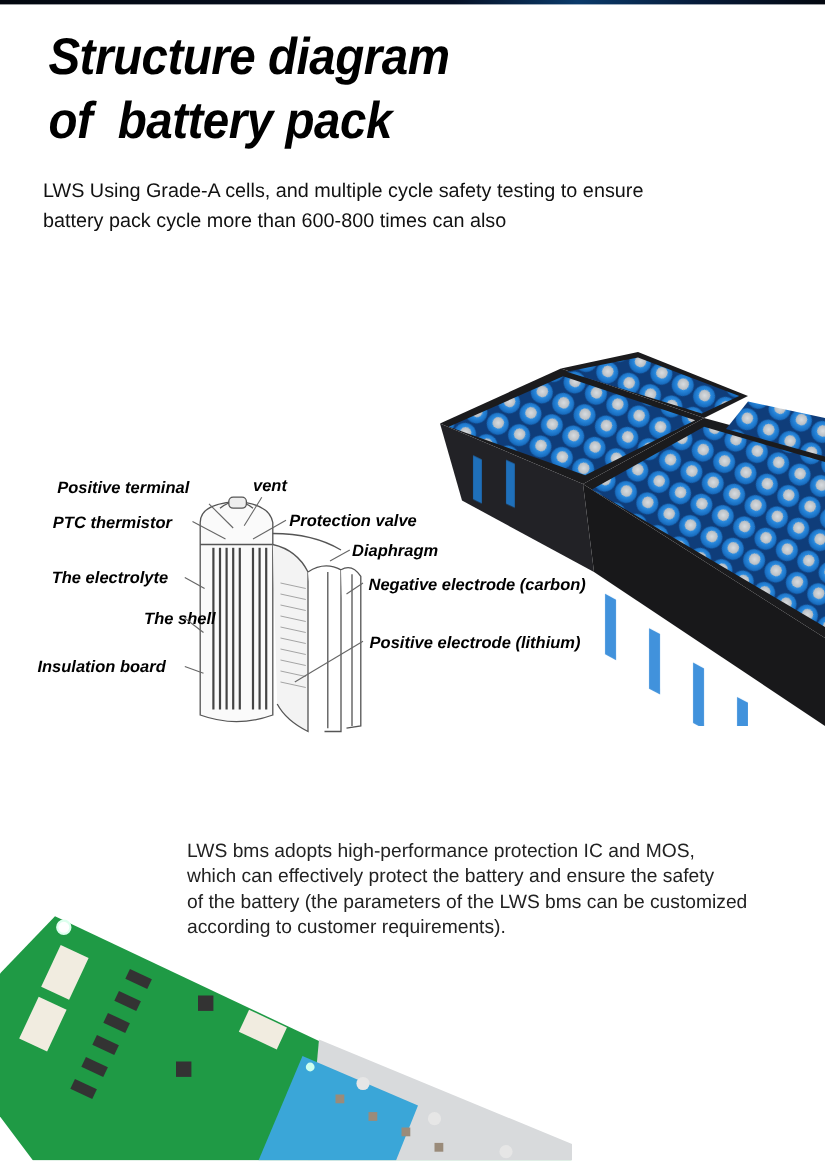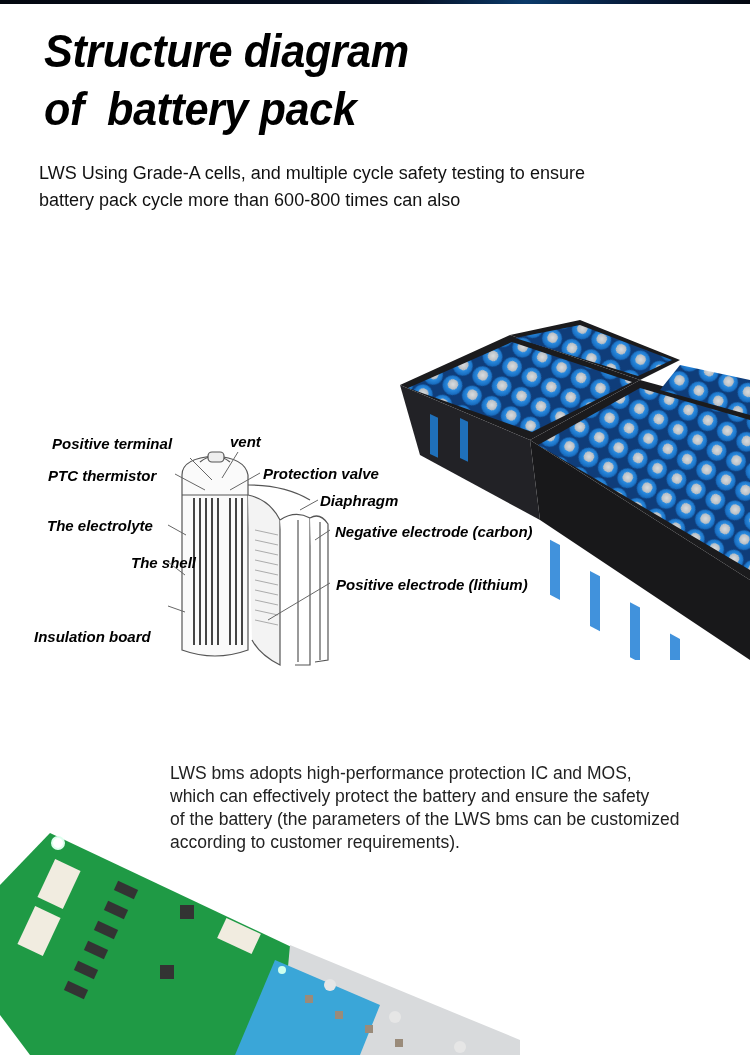--- a/index.html
+++ b/index.html
@@ -104,21 +104,21 @@
 
 <div class="label" style="left:52px;top:435px;">Positive terminal</div>
 <div class="label" style="left:230px;top:433px;">vent</div>
 <div class="label" style="left:48px;top:467px;">PTC thermistor</div>
 <div class="label" style="left:263px;top:465px;">Protection valve</div>
 <div class="label" style="left:320px;top:492px;">Diaphragm</div>
 <div class="label" style="left:47px;top:517px;">The electrolyte</div>
 <div class="label" style="left:335px;top:523px;">Negative electrode (carbon)</div>
 <div class="label" style="left:84px;top:554px;margin-left:47px;">The shell</div>
 <div class="label" style="left:336px;top:548px;margin-top:28px;">Positive electrode (lithium)</div>
-<div class="label" style="left:34px;top:628px;">Insulation board</div>
+<div class="label" style="left:34px;top:598px;">Insulation board</div>
 
 <svg style="position:absolute;left:0;top:0;width:750px;height:700px;pointer-events:none" xmlns="http://www.w3.org/2000/svg" stroke="#666" stroke-width="1" fill="none">
   <line x1="190" y1="458" x2="212" y2="480"></line>
   <line x1="238" y1="452" x2="222" y2="478"></line>
   <line x1="175" y1="474" x2="205" y2="490"></line>
   <line x1="260" y1="473" x2="230" y2="490"></line>
   <line x1="318" y1="500" x2="300" y2="510"></line>
   <line x1="168" y1="525" x2="186" y2="535"></line>
   <line x1="330" y1="530" x2="315" y2="540"></line>
   <line x1="168" y1="562" x2="185" y2="575"></line>

